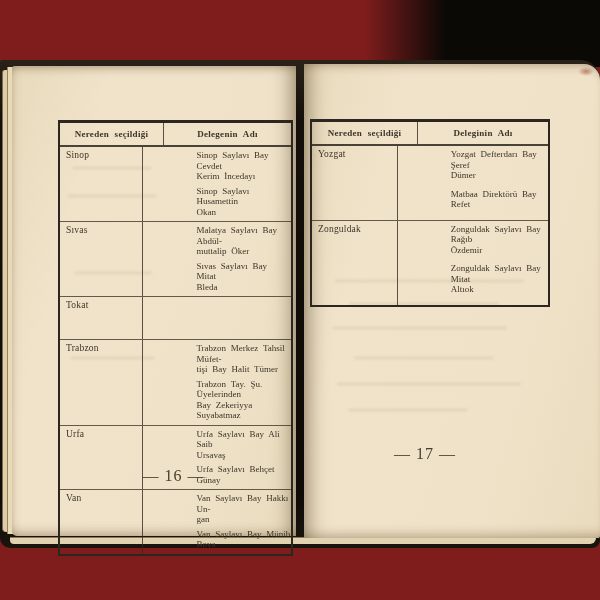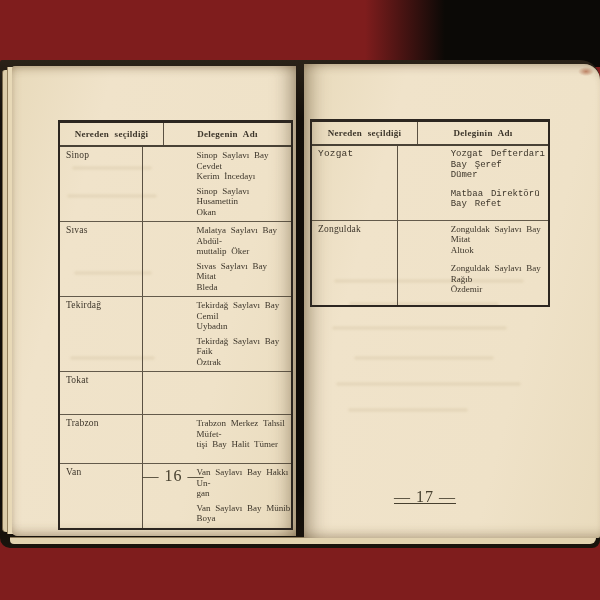--- a/index.html
+++ b/index.html
@@ -60,28 +60,28 @@
   .cell{font-size:9px;line-height:10.5px;}
   .cell.col1{padding:3px 3px 2px 6px;min-height:38px;}
   .cell.col2{padding:3px 0 2px 6px;margin-left:47px;}
   .province{font-size:9.5px;letter-spacing:.2px;}
   .entry{white-space:pre-line;word-spacing:2.5px;margin-bottom:4px;}
   .entry:last-child{margin-bottom:2px;}
   .dtable-left .trow{min-height:43px;box-sizing:border-box;}
   .dtable-left .trow:nth-child(1){min-height:47px;}
   .dtable-left .trow:nth-child(5){min-height:49px;}
   .dtable-left .trow:nth-child(7){min-height:47px;gap:44px;}
-  .dtable-right .trow:nth-child(1){min-height:47px;font-family:Liberation Mono, monospace;}
+  .dtable-right .trow:nth-child(1){min-height:47px;}
   .dtable-right .trow:nth-child(2){min-height:55px;}
   .dtable-right .entry{margin-bottom:8px;}
 
   .page-number{position:absolute;z-index:7;font-size:16px;color:#47402f;
     letter-spacing:1px;text-align:center;}
   .pn-left{left:46px;top:401px;width:231px;}
-  .pn-right{left:0px;top:424px;width:242px;text-decoration:underline;}
+  .pn-right{left:0px;top:381px;width:242px;}
 </style>
 </head>
 <body>
 
 <div id="photo">
 
   <div class="tr-shadow"></div>
   <div class="book-slab"></div>
 
   <div class="edge-left-outer"></div>
@@ -113,38 +113,39 @@
           <div class="trow">
             <div class="cell col1 province">Sıvas</div>
             <div class="cell col2">
               <div class="entry">Malatya Saylavı Bay Abdül-
 muttalip Öker</div>
               <div class="entry">Sıvas Saylavı Bay Mitat
 Bleda</div>
             </div>
           </div>
           <div class="trow">
-            <div class="cell col1 province">Tekirdağ</div>
-            <div class="cell col2">
-              <div class="entry">Tekirdağ Saylavı Bay Cemil
-Uybadın</div>
-              <div class="entry">Tekirdağ Saylavı Bay Faik
-Öztrak</div>
-            </div>
-          </div>
-          <div class="trow">
             <div class="cell col1 province">Tokat</div>
             <div class="cell col2">
             </div>
           </div>
           <div class="trow">
             <div class="cell col1 province">Trabzon</div>
             <div class="cell col2">
               <div class="entry">Trabzon Merkez Tahsil Müfet-
 tişi Bay Halit Tümer</div>
+              <div class="entry">Trabzon Tay. Şu. Üyelerinden
+Bay Zekeriyya Suyabatmaz</div>
+            </div>
+          </div>
+          <div class="trow">
+            <div class="cell col1 province">Urfa</div>
+            <div class="cell col2">
+              <div class="entry">Urfa Saylavı Bay Ali Saib
+Ursavaş</div>
+              <div class="entry">Urfa Saylavı Behçet Günay</div>
             </div>
           </div>
           <div class="trow">
             <div class="cell col1 province">Van</div>
             <div class="cell col2">
               <div class="entry">Van Saylavı Bay Hakkı Un-
 gan</div>
               <div class="entry">Van Saylavı Bay Münib Boya</div>
             </div>
           </div>
@@ -172,24 +173,24 @@
             <div class="cell col1 province">Yozgat</div>
             <div class="cell col2">
               <div class="entry">Yozgat Defterdarı Bay Şeref
 Dümer</div>
               <div class="entry">Matbaa Direktörü Bay Refet</div>
             </div>
           </div>
           <div class="trow">
             <div class="cell col1 province">Zonguldak</div>
             <div class="cell col2">
+              <div class="entry">Zonguldak Saylavı Bay Rağıb
+Özdemir</div>
               <div class="entry">Zonguldak Saylavı Bay Mitat
 Altıok</div>
-              <div class="entry">Zonguldak Saylavı Bay Rağıb
-Özdemir</div>
             </div>
           </div>
         </div>
     </div>
 
     <div class="page-number pn-right">— 17 —</div>
   </div>
 
   <div class="smudge"></div>
 </div>

